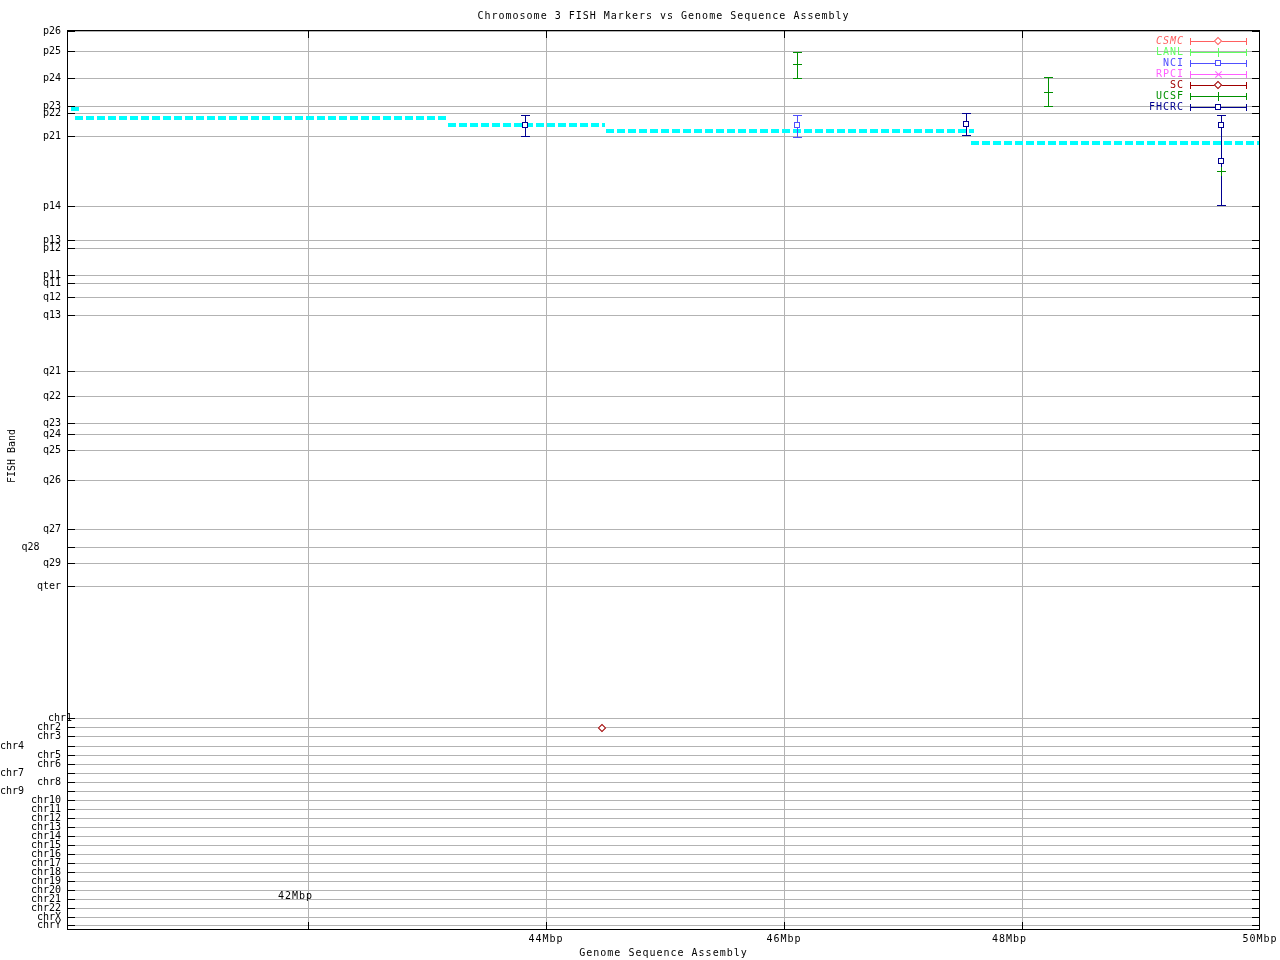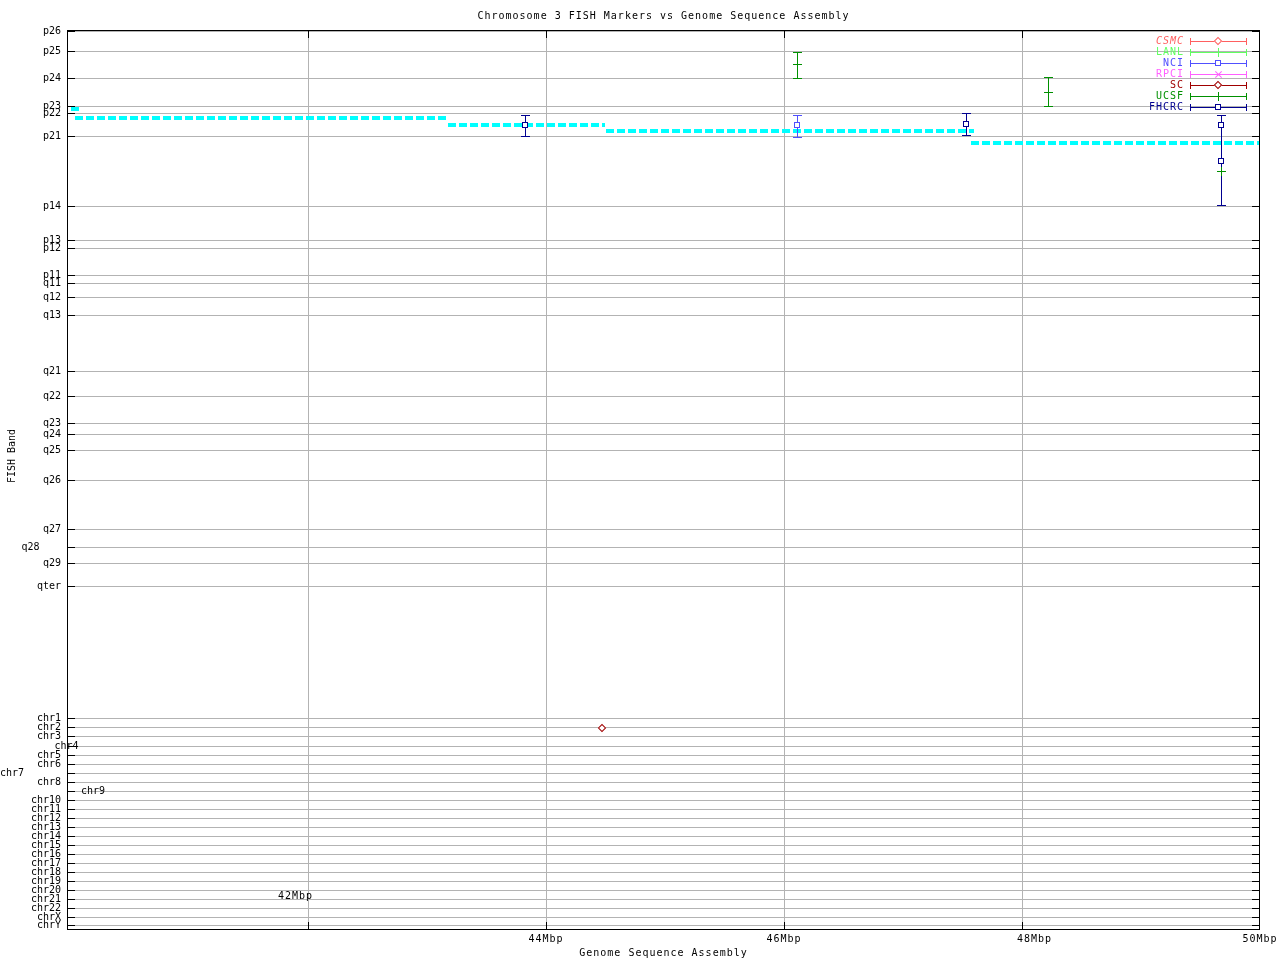--- a/index.html
+++ b/index.html
@@ -284,42 +284,42 @@
     <div class="tlabel" style="position: absolute; left: 0px; top: 366px; width: 61px; text-align: right;">q21</div>
     <div class="tlabel" style="position: absolute; left: 0px; top: 391px; width: 61px; text-align: right;">q22</div>
     <div class="tlabel" style="position: absolute; left: 0px; top: 418px; width: 61px; text-align: right;">q23</div>
     <div class="tlabel" style="position: absolute; left: 0px; top: 429px; width: 61px; text-align: right;">q24</div>
     <div class="tlabel" style="position: absolute; left: 0px; top: 445px; width: 61px; text-align: right;">q25</div>
     <div class="tlabel" style="position: absolute; left: 0px; top: 475px; width: 61px; text-align: right;">q26</div>
     <div class="tlabel" style="position: absolute; left: 0px; top: 524px; width: 61px; text-align: right;">q27</div>
     <div class="tlabel" style="position: absolute; left: 0px; top: 542px; width: 61px; text-align: center;">q28</div>
     <div class="tlabel" style="position: absolute; left: 0px; top: 558px; width: 61px; text-align: right;">q29</div>
     <div class="tlabel" style="position: absolute; left: 0px; top: 581px; width: 61px; text-align: right;">qter</div>
-    <div class="tlabel" style="position: absolute; left: 0px; top: 713px; width: 61px; text-align: right;">chr1</div>
+    <div class="tlabel" style="position: absolute; left: 0px; top: 713px; width: 61px; text-align: right; padding-left: 11px;">chr1</div>
     <div class="tlabel" style="position: absolute; left: 0px; top: 722px; width: 61px; text-align: right;">chr2</div>
     <div class="tlabel" style="position: absolute; left: 0px; top: 731px; width: 61px; text-align: right;">chr3</div>
-    <div class="tlabel" style="position: absolute; left: 0px; top: 741px; width: 61px; text-align: center; padding-left: 36px;">chr4</div>
+    <div class="tlabel" style="position: absolute; left: 0px; top: 741px; width: 61px; text-align: left;">chr4</div>
     <div class="tlabel" style="position: absolute; left: 0px; top: 750px; width: 61px; text-align: right;">chr5</div>
     <div class="tlabel" style="position: absolute; left: 0px; top: 759px; width: 61px; text-align: right;">chr6</div>
     <div class="tlabel" style="position: absolute; left: 0px; top: 768px; width: 61px; text-align: left;">chr7</div>
     <div class="tlabel" style="position: absolute; left: 0px; top: 777px; width: 61px; text-align: right;">chr8</div>
-    <div class="tlabel" style="position: absolute; left: 0px; top: 786px; width: 61px; text-align: right; padding-left: 44px;">chr9</div>
+    <div class="tlabel" style="position: absolute; left: 0px; top: 786px; width: 61px; text-align: left;">chr9</div>
     <div class="tlabel" style="position: absolute; left: 0px; top: 795px; width: 61px; text-align: right;">chr10</div>
     <div class="tlabel" style="position: absolute; left: 0px; top: 804px; width: 61px; text-align: right;">chr11</div>
     <div class="tlabel" style="position: absolute; left: 0px; top: 813px; width: 61px; text-align: right;">chr12</div>
     <div class="tlabel" style="position: absolute; left: 0px; top: 822px; width: 61px; text-align: right;">chr13</div>
     <div class="tlabel" style="position: absolute; left: 0px; top: 831px; width: 61px; text-align: right;">chr14</div>
     <div class="tlabel" style="position: absolute; left: 0px; top: 840px; width: 61px; text-align: right;">chr15</div>
     <div class="tlabel" style="position: absolute; left: 0px; top: 849px; width: 61px; text-align: right;">chr16</div>
     <div class="tlabel" style="position: absolute; left: 0px; top: 858px; width: 61px; text-align: right;">chr17</div>
     <div class="tlabel" style="position: absolute; left: 0px; top: 867px; width: 61px; text-align: right;">chr18</div>
     <div class="tlabel" style="position: absolute; left: 0px; top: 876px; width: 61px; text-align: right;">chr19</div>
     <div class="tlabel" style="position: absolute; left: 0px; top: 885px; width: 61px; text-align: right;">chr20</div>
     <div class="tlabel" style="position: absolute; left: 0px; top: 894px; width: 61px; text-align: right;">chr21</div>
     <div class="tlabel" style="position: absolute; left: 0px; top: 903px; width: 61px; text-align: right;">chr22</div>
     <div class="tlabel" style="position: absolute; left: 0px; top: 912px; width: 61px; text-align: right;">chrX</div>
     <div class="tlabel" style="position: absolute; left: 0px; top: 920px; width: 61px; text-align: right;">chrY</div>
     <div class="tlabel" style="position: absolute; left: 278px; top: 891px; width: 60px; text-align: left; letter-spacing: 1px;">42Mbp</div>
     <div class="tlabel" style="position: absolute; left: 516px; top: 934px; width: 60px; text-align: center; letter-spacing: 1px;">44Mbp</div>
     <div class="tlabel" style="position: absolute; left: 754px; top: 934px; width: 60px; text-align: center; letter-spacing: 1px;">46Mbp</div>
-    <div class="tlabel" style="position: absolute; left: 992px; top: 934px; width: 60px; text-align: right; letter-spacing: 1px;">48Mbp</div>
+    <div class="tlabel" style="position: absolute; left: 992px; top: 934px; width: 60px; text-align: left; letter-spacing: 1px;">48Mbp</div>
     <div class="tlabel" style="position: absolute; left: 1230px; top: 934px; width: 60px; text-align: center; letter-spacing: 1px;">50Mbp</div>
   </div>
 
 </body></html>

